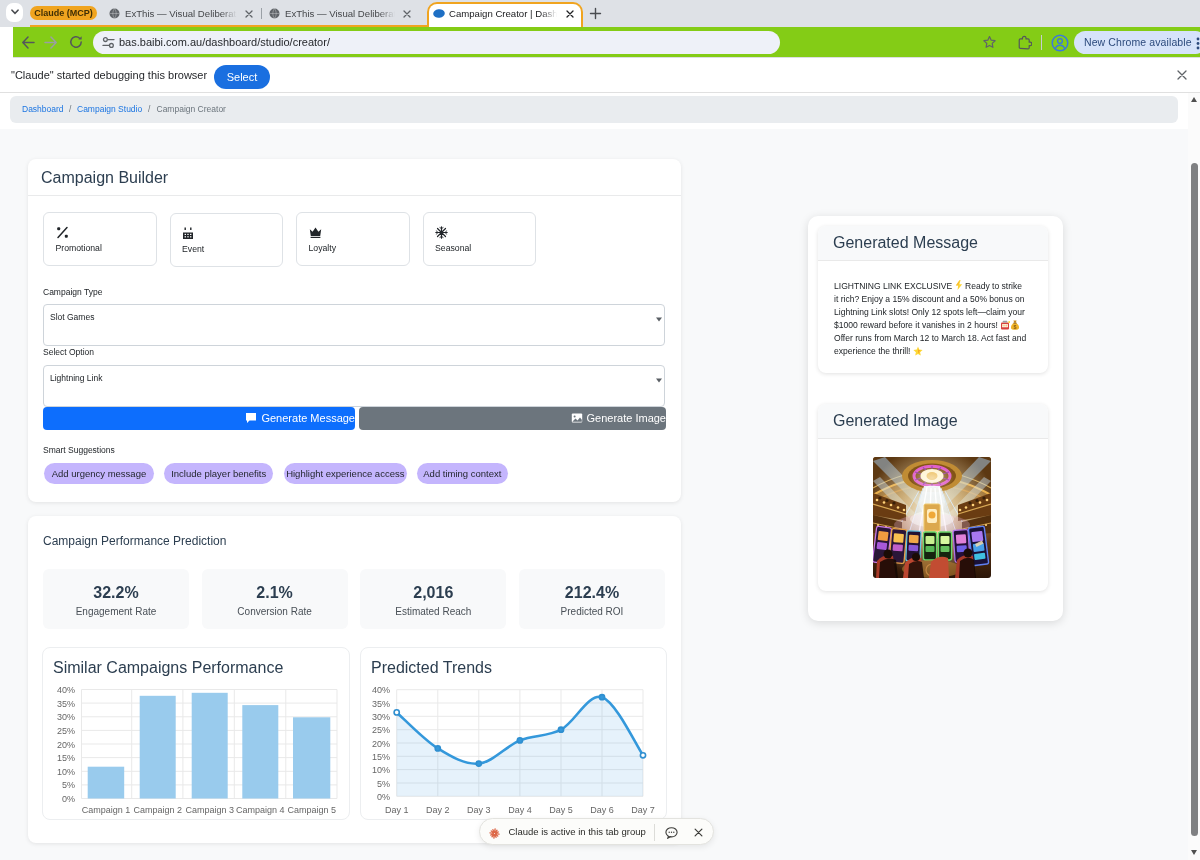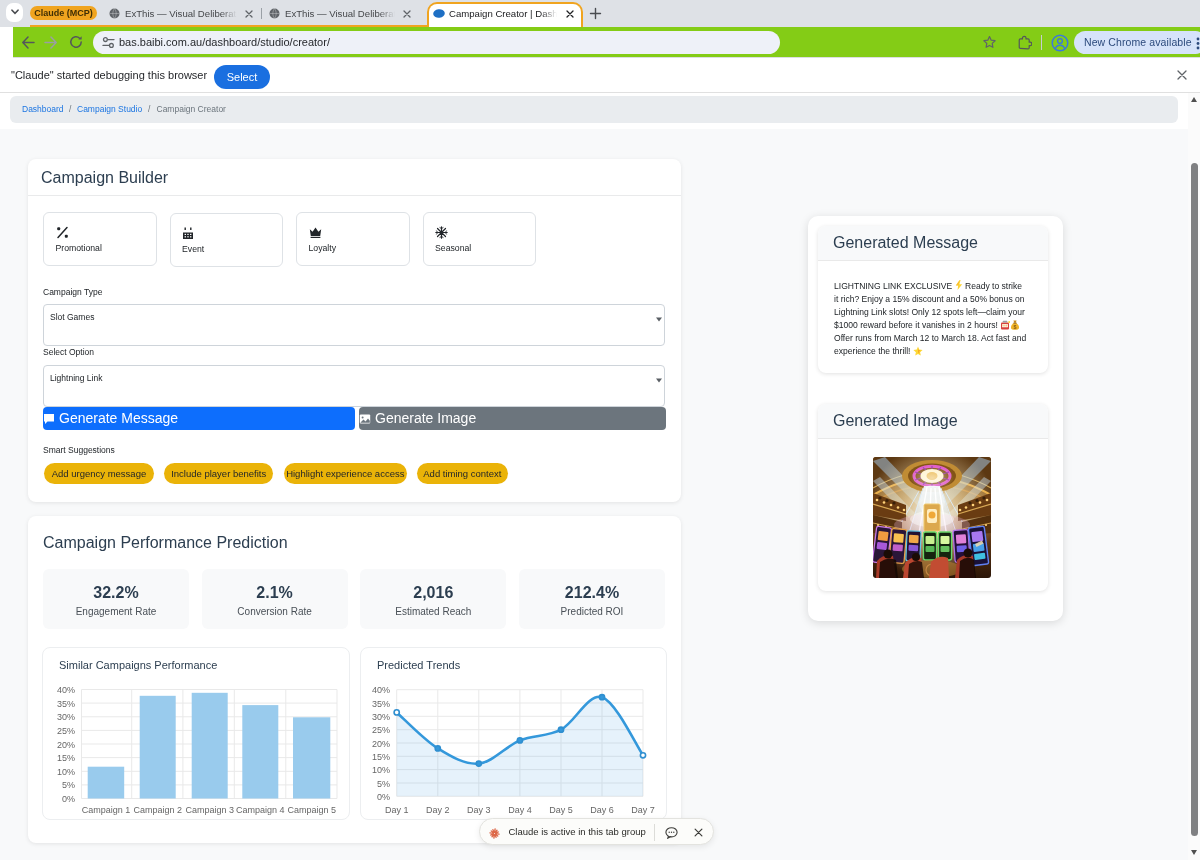--- a/index.html
+++ b/index.html
@@ -35,28 +35,28 @@
 .card{position:absolute;background:#fff;border-radius:8px;box-shadow:0 1px 4px rgba(0,0,0,.09)}
 .chead{position:absolute;left:0;top:0;width:100%;border-bottom:1px solid #e9eaeb}
 .ctitle{color:#2c3e50}
 
 .cat{position:absolute;width:113.5px;height:54px;border:1px solid #dee2e6;border-radius:6px;background:#fff}
 .cat .lbl{position:absolute;left:11.5px;font-size:8.7px;line-height:10px;color:#212529}
 
 .sel{position:absolute;left:15px;width:621.5px;height:42px;border:1px solid #ced4da;border-radius:4px;background:#fff}
 .sel span{position:absolute;left:6px;top:0;height:24px;line-height:24px;font-size:8.5px;color:#212529}
 .flabel{position:absolute;left:15px;font-size:8.5px;line-height:11px;color:#212529}
-.btn{position:absolute;height:23px;border-radius:4px;color:#fff;font-size:14px;text-align:left;line-height:23px}
-.pill{position:absolute;height:21px;background:#eab308;border-radius:10.5px;font-size:9.5px;color:#1f2329;text-align:center;line-height:21px}
+.btn{position:absolute;height:23px;border-radius:4px;color:#fff;font-size:11px;text-align:right;line-height:23px}
+.pill{position:absolute;height:21px;background:#c4b5fd;border-radius:10.5px;font-size:9.5px;color:#1f2329;text-align:center;line-height:21px}
 
 .stat{position:absolute;width:146px;height:60px;background:#f8f9fa;border-radius:6px;text-align:center}
 .stat .v{font-size:16px;line-height:19px;font-weight:bold;color:#2c3e50;margin-top:14px}
 .stat .l{font-size:10px;line-height:12px;color:#495057;margin-top:4px}
 .chartbox{position:absolute;background:#fff;border:1px solid #eceef0;border-radius:8px}
-.chartbox .t{position:absolute;left:16px;top:11px;font-size:11px;color:#2c3e50}
+.chartbox .t{position:absolute;left:10px;top:11px;font-size:16px;color:#2c3e50}
 
 .innercard{position:absolute;left:818px;width:230px;background:#fff;border-radius:8px;box-shadow:0 1px 4px rgba(0,0,0,.12)}
 .innerhead{position:absolute;left:0;top:0;width:100%;height:35px;background:#f8f9fa;border-bottom:1px solid #e9e9e9;border-radius:8px 8px 0 0}
 .innerhead span{position:absolute;left:15px;top:8px;font-size:16px;color:#2c3e50}
 .msgtext{position:absolute;left:16px;top:54px;width:205px;font-size:8.55px;line-height:13px;color:#212529;white-space:nowrap}
 
 #toast{position:absolute;left:479px;top:725px;width:235px;height:27px;background:#fcfcfa;border:1px solid #e3e3df;border-radius:13.5px;box-shadow:0 2px 6px rgba(0,0,0,.08)}
 
 #sbar{position:absolute;left:1188px;top:0;width:12px;height:767px;background:#fbfbfb}
 #sthumb{position:absolute;left:2.5px;top:70px;width:7px;height:673px;background:#7f8082;border-radius:3.5px}
@@ -235,21 +235,21 @@
           <path d="M1.5 9.5 L4.5 6.5 L6.5 8.5 L9 5.5 L10.8 7.8 V9.8 H1.5z" fill="#6c757d"></path>
         </svg>Generate Image</div>
     <div class="flabel" style="top:285.5px">Smart Suggestions</div>
     <div class="pill" style="left:16.3px;top:303.5px;width:109.3px">Add urgency message</div>
     <div class="pill" style="left:136.3px;top:303.5px;width:108.8px">Include player benefits</div>
     <div class="pill" style="left:255.7px;top:303.5px;width:123.2px">Highlight experience access</div>
     <div class="pill" style="left:389px;top:303.5px;width:90.7px">Add timing context</div>
   </div>
 
   <div class="card" style="left:28px;top:423px;width:653px;height:327px">
-    <span class="ctitle" style="position:absolute;left:15px;top:18px;font-size:16px">Campaign Performance Prediction</span>
+    <span class="ctitle" style="position:absolute;left:15px;top:18px;font-size:12px">Campaign Performance Prediction</span>
     <div class="stat" style="left:15px;top:53px">
         <div class="v">32.2%</div>
         <div class="l">Engagement Rate</div>
       </div>
     <div class="stat" style="left:173.6px;top:53px">
         <div class="v">2.1%</div>
         <div class="l">Conversion Rate</div>
       </div>
     <div class="stat" style="left:332.3px;top:53px">
         <div class="v">2,016</div>

